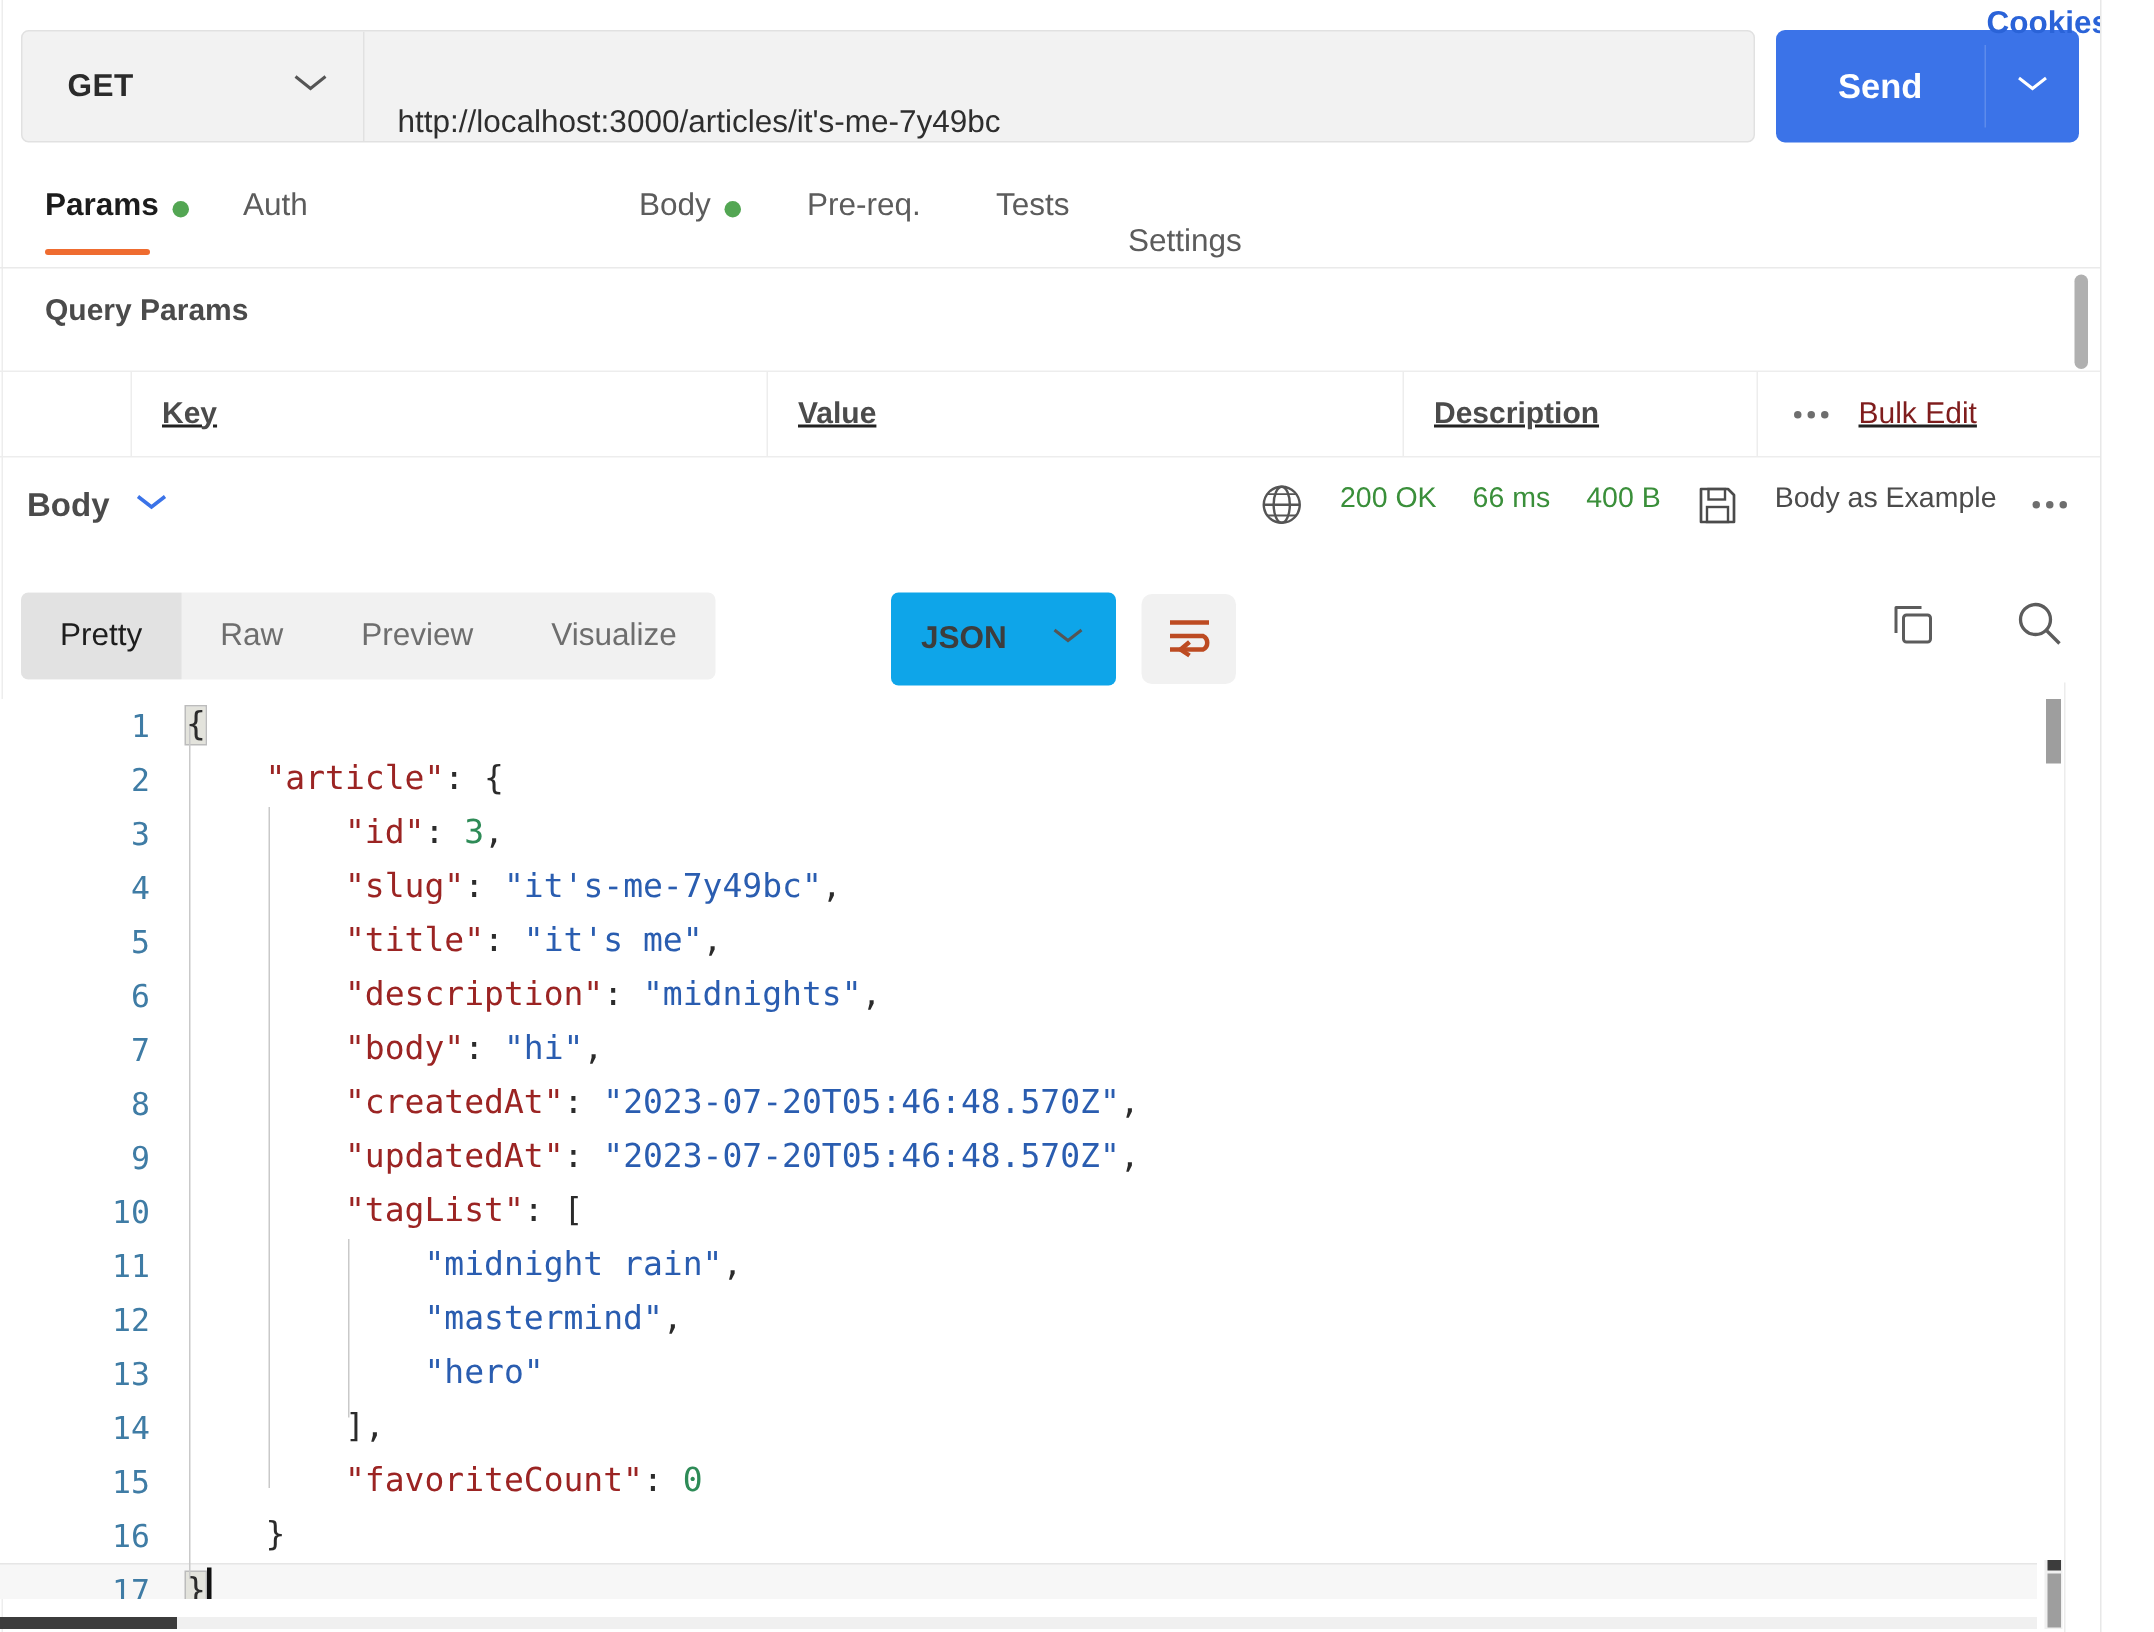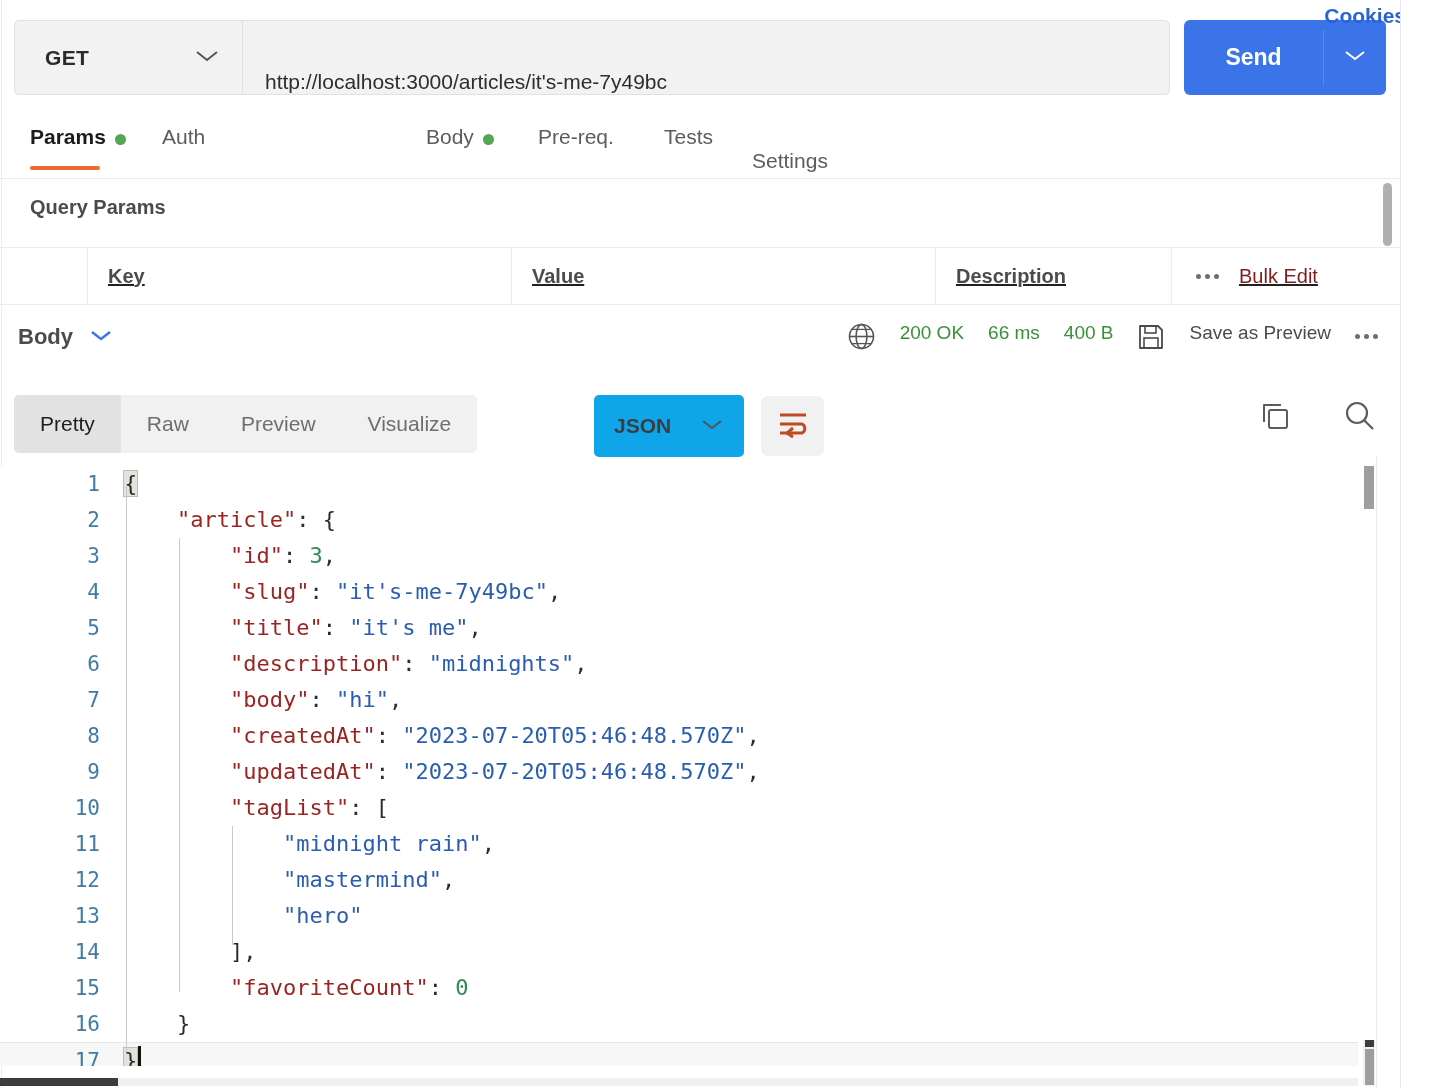--- a/index.html
+++ b/index.html
@@ -221,21 +221,21 @@
       <span class="m-ok">200 OK</span>
       <span class="m-time">66 ms</span>
       <span class="m-size">400 B</span>
       <span class="ic">
         <svg width="28" height="28" viewBox="0 0 28 28">
           <path d="M3 3 H21 L25 7 V25 H3 Z" fill="none" stroke="#4b4b4b" stroke-width="1.8" stroke-linejoin="round"></path>
           <rect x="8" y="3" width="11" height="7" fill="none" stroke="#4b4b4b" stroke-width="1.6"></rect>
           <rect x="7" y="15" width="14" height="10" fill="none" stroke="#4b4b4b" stroke-width="1.6"></rect>
         </svg>
       </span>
-      <span class="m-save">Save as Preview</span>
+      <span class="m-save">Body as Example</span>
       <span class="dots3">
           <i></i>
           <i></i>
           <i></i>
         </span>
     </div>
   </div>
 
   <div class="rtabs" id="response-view-tabs">
       <div class="rtab active">

